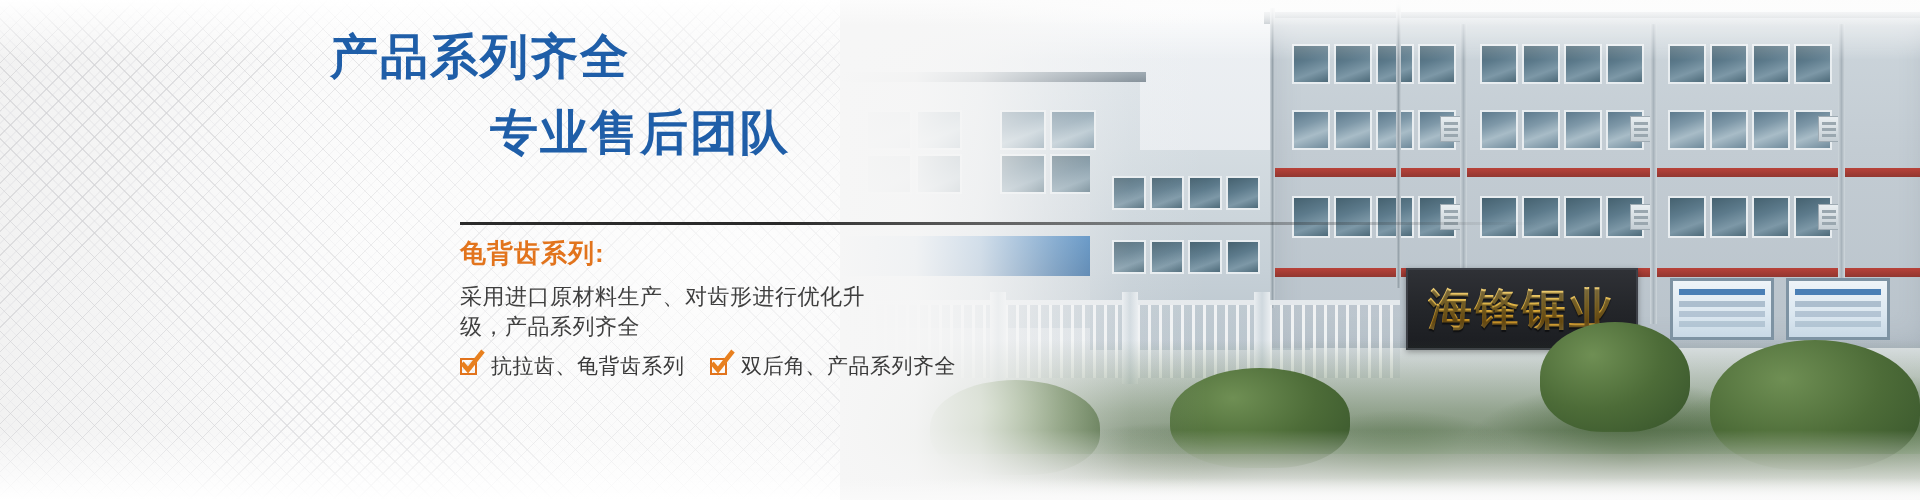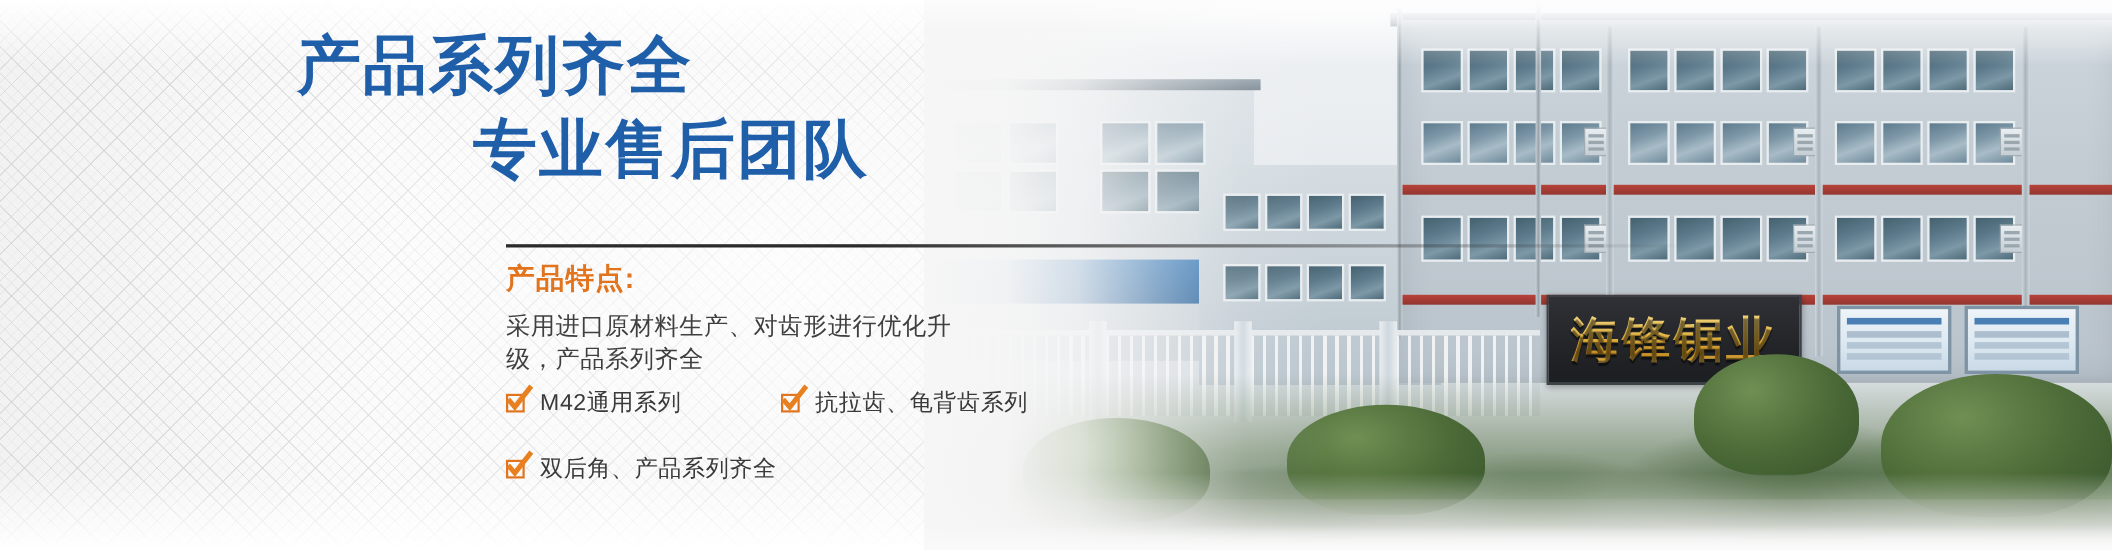--- a/index.html
+++ b/index.html
@@ -285,23 +285,23 @@
     left: 0; top: 0;
     width: 900px; height: 500px;
     z-index: 12;
   }
 
   .headline {
     position: absolute;
     left: 0; top: 22px;
     width: 820px;
     text-align: right;
-    font-family: Liberation Sans, sans-serif;
+    font-family: Liberation Mono, monospace;
     font-weight: 700;
-    font-size: 58px;
+    font-size: 48px;
     line-height: 76px;
     letter-spacing: 2px;
     color: #1f5ea8;
   }
   .headline .l1 { display: block; padding-right: 190px; }
   .headline .l2 { display: block; padding-right: 30px; }
 
   .divider {
     position: absolute;
     left: 460px; top: 222px;
@@ -510,34 +510,26 @@
 
   <div class="content">
 
     <div class="headline">
       <span class="l1">产品系列齐全</span>
       <span class="l2">专业售后团队</span>
     </div>
 
     <div class="divider"></div>
 
-    <div class="feat-title">产品特点:</div>
+    <div class="feat-title">龟背齿系列:</div>
 
     <div class="feat-desc">采用进口原材料生产、对齿形进行优化升级，产品系列齐全</div>
 
     <div class="checklist">
 
-      <div class="check-item">
-        <span class="check-box">
-          <svg viewBox="0 0 26 26" aria-hidden="true">
-            <path d="M3 13 L9 20 L24 1" fill="none" stroke="#e8801f" stroke-width="4.5" stroke-linecap="butt" stroke-linejoin="miter"></path>
-          </svg>
-        </span>
-        <span class="check-label">M42通用系列</span>
-      </div>
 
 
       <div class="check-item">
         <span class="check-box">
           <svg viewBox="0 0 26 26" aria-hidden="true">
             <path d="M3 13 L9 20 L24 1" fill="none" stroke="#e8801f" stroke-width="4.5" stroke-linecap="butt" stroke-linejoin="miter"></path>
           </svg>
         </span>
         <span class="check-label">抗拉齿、龟背齿系列</span>
       </div>

